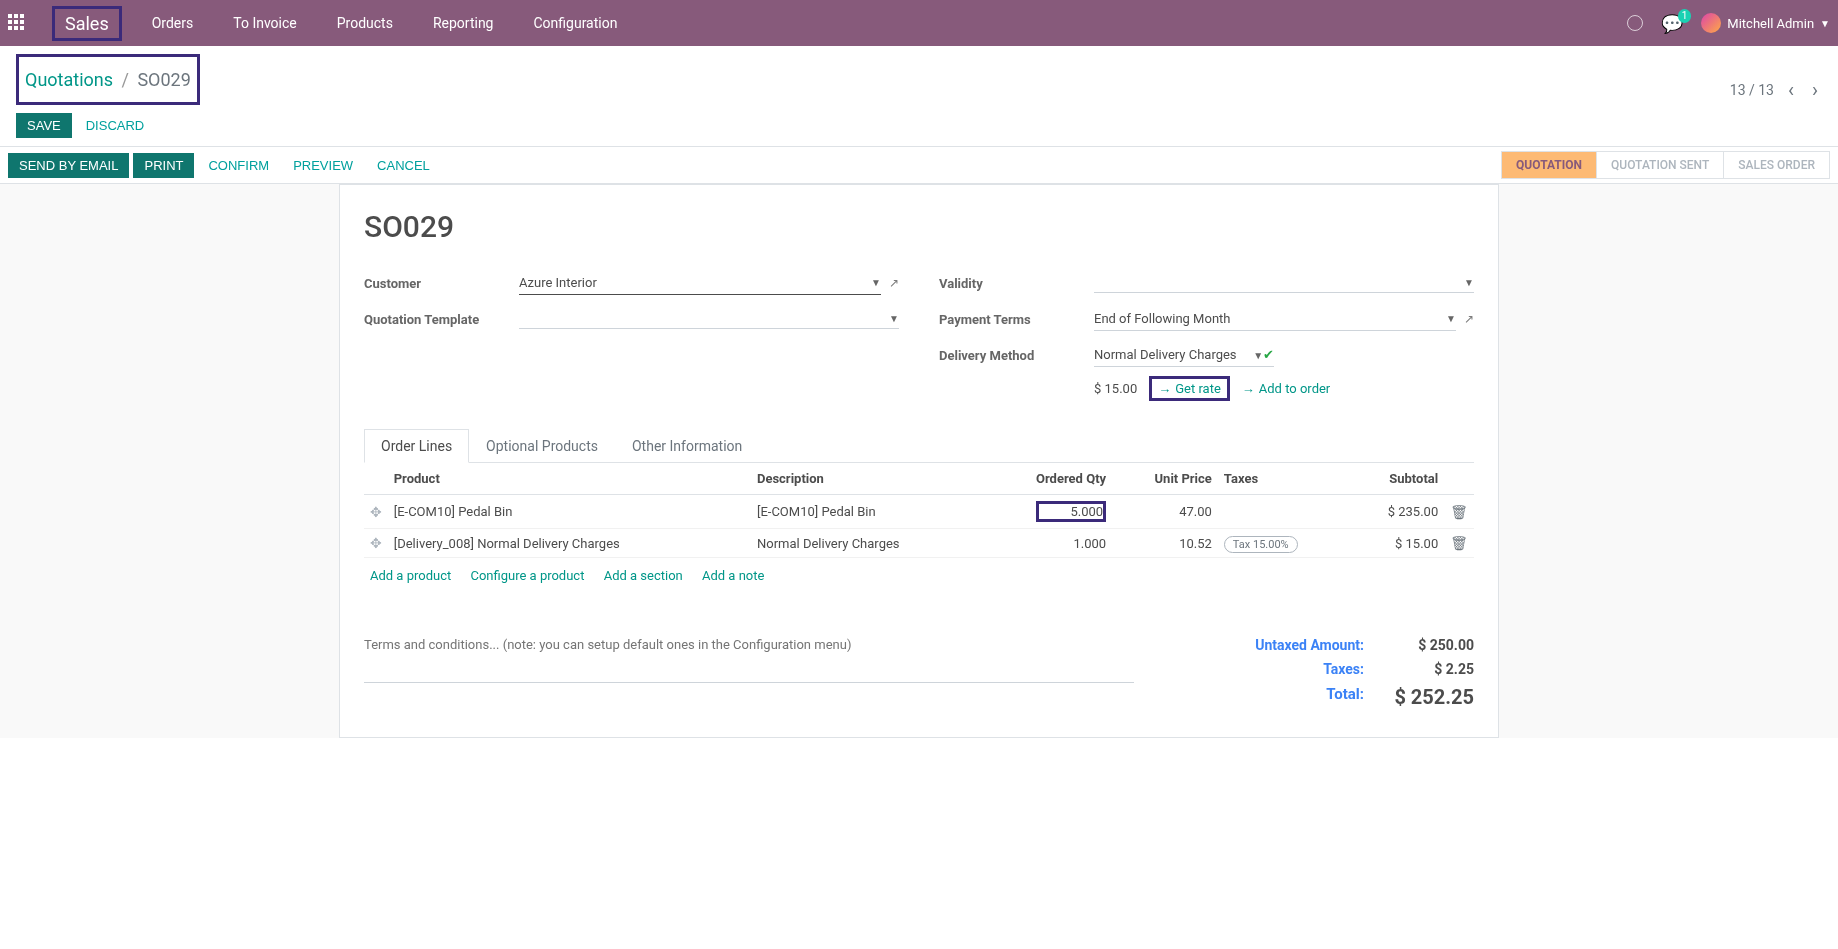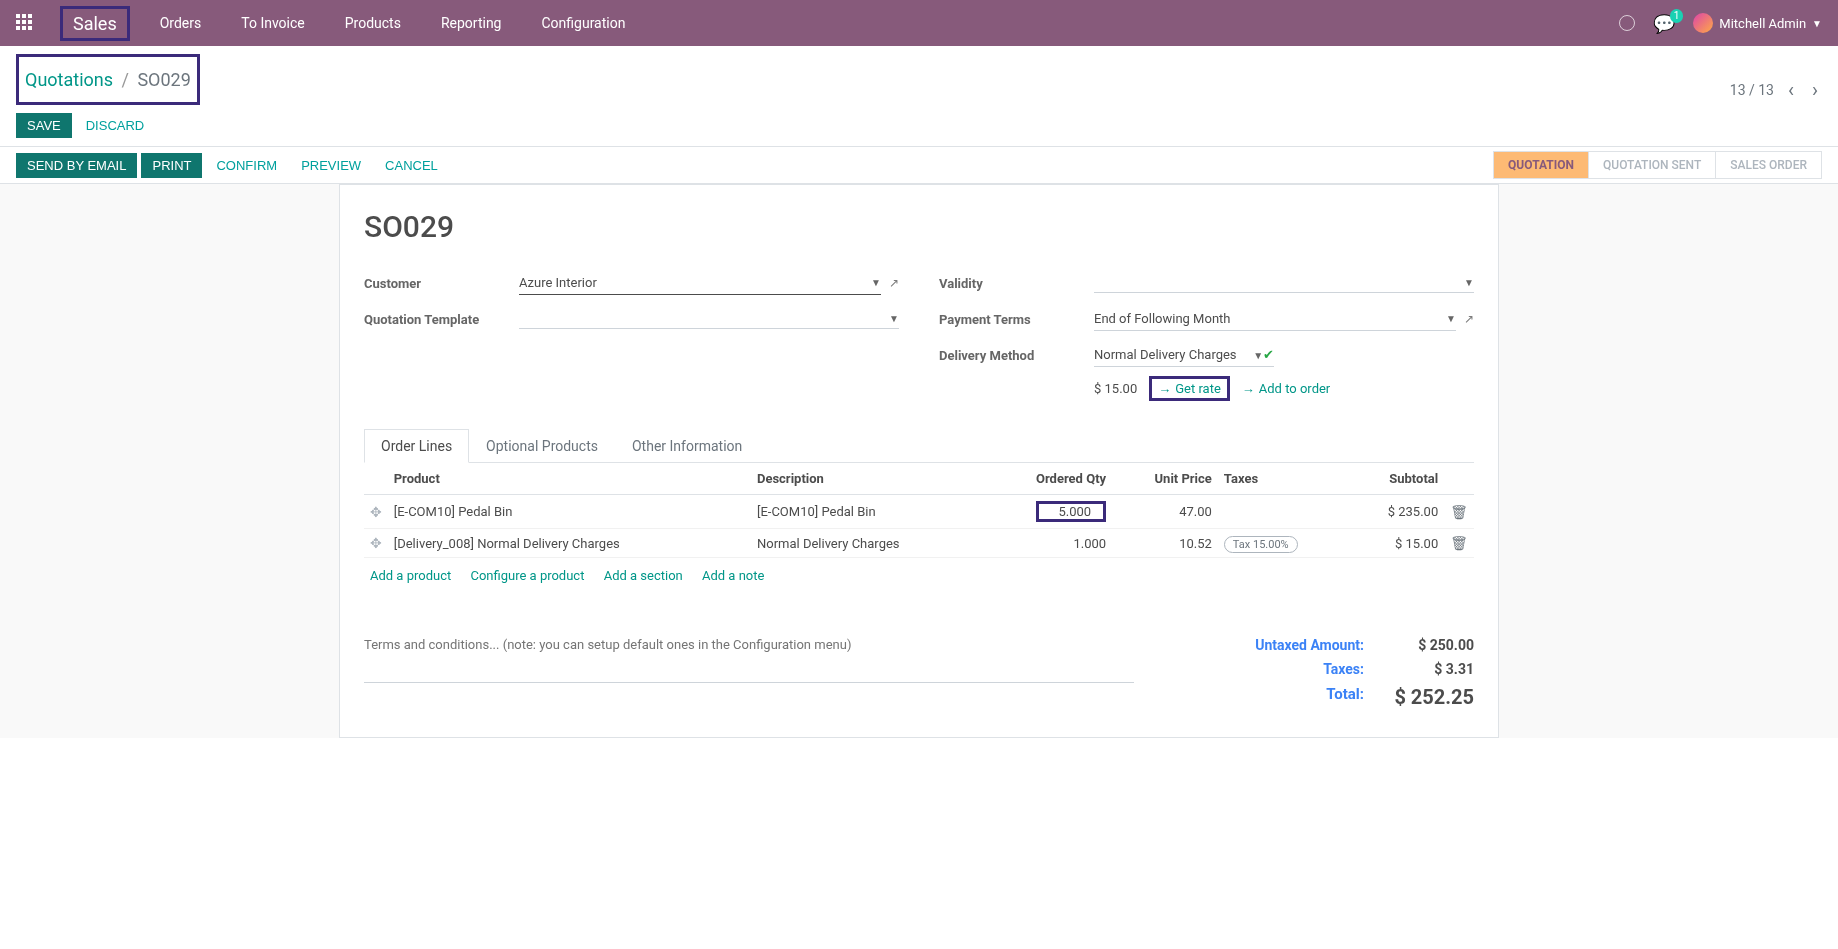--- a/index.html
+++ b/index.html
@@ -1,19 +1,19 @@
 <!DOCTYPE html>
 <html><head>
 <meta charset="utf-8">
 <style>
 * { box-sizing: border-box; margin: 0; padding: 0; }
 body { font-family: -apple-system, BlinkMacSystemFont, "Segoe UI", Roboto, "Helvetica Neue", Arial, sans-serif; font-size: 13px; color: #4c4c4c; background: #fff; }
 
 
-.navbar { background: #875A7B; height: 46px; display: flex; align-items: center; padding: 0 16px; color: #fff; }
+.navbar { background: #875A7B; height: 46px; display: flex; align-items: center; padding: 0 8px; color: #fff; }
 .navbar .apps-icon { width: 18px; height: 18px; display: grid; grid-template-columns: repeat(3,4px); grid-template-rows: repeat(3,4px); gap: 2px; margin-right: 26px; cursor: pointer; }
 .navbar .apps-icon span { background: #fff; }
 .navbar .brand { font-size: 18px; font-weight: 400; padding: 4px 10px; border: 3px solid #3b2a7a; margin-right: 30px; }
 .navbar .menu { display: flex; gap: 40px; flex: 1; }
 .navbar .menu a { color: #fff; text-decoration: none; font-size: 14px; cursor: pointer; }
 .navbar .right { display: flex; align-items: center; gap: 18px; }
 .navbar .clock-icon { width:16px; height:16px; border:1.5px solid #fff; border-radius:50%; position:relative; opacity:0.7; }
 .navbar .chat-icon { position: relative; color:#fff; }
 .navbar .chat-icon .bubble { font-size:18px; color:#1ad1b3; }
 .navbar .chat-icon .badge { position:absolute; top:-4px; right:-8px; background:#1ad1b3; color:#fff; border-radius:8px; font-size:10px; padding:0 4px; line-height:14px; }
@@ -29,21 +29,21 @@
 .breadcrumb .sep { color:#999; margin:0 4px; }
 .breadcrumb .current { color:#6c757d; }
 .cp-buttons { margin-top:8px; margin-bottom:8px; display:flex; gap:4px; align-items:center; }
 .btn { padding:4px 10px; font-size:13px; border:1px solid transparent; cursor:pointer; text-transform:uppercase; font-weight:500; }
 .btn-primary { background:#0f766e; color:#fff; }
 .btn-secondary { background:transparent; color:#00A09D; border:none; }
 .pager { display:flex; align-items:center; gap:10px; color:#6c757d; font-size:14px; margin-top:24px; }
 .pager .arrow { font-size:20px; color:#6c757d; cursor:pointer; padding:0 4px; }
 
 
-.statusbar-row { display:flex; justify-content:space-between; align-items:center; padding:4px 16px; border-bottom:1px solid #dee2e6; background:#fff; }
+.statusbar-row { display:flex; justify-content:space-between; align-items:center; padding:4px 8px; border-bottom:1px solid #dee2e6; background:#fff; }
 .statusbar-buttons { display:flex; gap:4px; }
 .status-steps { display:flex; }
 .status-step { padding:6px 14px; color:#adb5bd; font-size:12px; font-weight:500; background:#fff; border:1px solid #dee2e6; position:relative; margin-left:-1px; }
 .status-step.active { background:#fdba74; color:#875A7B; font-weight:bold; }
 
 
 .form-sheet-bg { background:#f9f9f9; padding:0; }
 .form-sheet { max-width:1160px; margin:0 auto; background:#fff; border:1px solid #dee2e6; padding:24px; }
 .oe-title h1 { font-size:30px; font-weight:500; color:#4c4c4c; margin-bottom:24px; }
 .form-group { display:flex; gap:40px; }
@@ -64,21 +64,21 @@
 .tabs { display:flex; border-bottom:1px solid #dee2e6; margin-top:28px; }
 .tab { padding:8px 16px; border:1px solid transparent; border-bottom:none; color:#6c757d; cursor:pointer; font-size:14px; }
 .tab.active { border-color:#dee2e6; border-bottom:1px solid #fff; margin-bottom:-1px; color:#4c4c4c; background:#fff; }
 
 
 .order-table { width:100%; border-collapse:collapse; margin-top:0; }
 .order-table th { text-align:left; padding:8px 6px; font-weight:700; color:#4c4c4c; font-size:13px; border-bottom:1px solid #dee2e6; }
 .order-table th.num, .order-table td.num { text-align:right; }
 .order-table td { padding:6px; font-size:13px; color:#4c4c4c; border-bottom:1px solid #f1f1f1; }
 .handle { color:#adb5bd; cursor:grab; font-size:14px; }
-.qty-box { border:3px solid #3b2a7a; padding:0 12px; display:inline-block; min-width:70px; text-align:right; }
+.qty-box { border:3px solid #3b2a7a; padding:0 0; display:inline-block; min-width:70px; text-align:right; }
 .tax-tag { border:1px solid #adb5bd; border-radius:10px; padding:1px 8px; font-size:11px; color:#6c757d; }
 .trash { color:#6c757d; cursor:pointer; font-size:14px; }
 .add-links { padding:10px 6px; }
 .add-links a { color:#009688; text-decoration:none; margin-right:16px; font-size:13px; cursor:pointer; }
 
 
 .bottom-row { display:flex; margin-top:40px; gap:40px; align-items:flex-start; }
 .terms { flex:1; }
 .terms textarea { width:100%; border:none; border-bottom:1px solid #ced4da; resize:none; font-family:inherit; font-size:13px; color:#adb5bd; padding:4px 0; height:50px; }
 .totals { width:300px; }
@@ -275,21 +275,21 @@
       <div class="terms">
         <textarea placeholder="Terms and conditions... (note: you can setup default ones in the Configuration menu)" style=""></textarea>
       </div>
       <div class="totals">
         <div class="totals-row">
           <span class="lbl">Untaxed Amount:</span>
           <span class="val">$ 250.00</span>
         </div>
         <div class="totals-row">
           <span class="lbl">Taxes:</span>
-          <span class="val">$ 3.31</span>
+          <span class="val">$ 2.25</span>
         </div>
         <div class="totals-row total">
           <span class="lbl">Total:</span>
           <span class="val">$ 252.25</span>
         </div>
       </div>
     </div>
 
   </div>
 </div>

